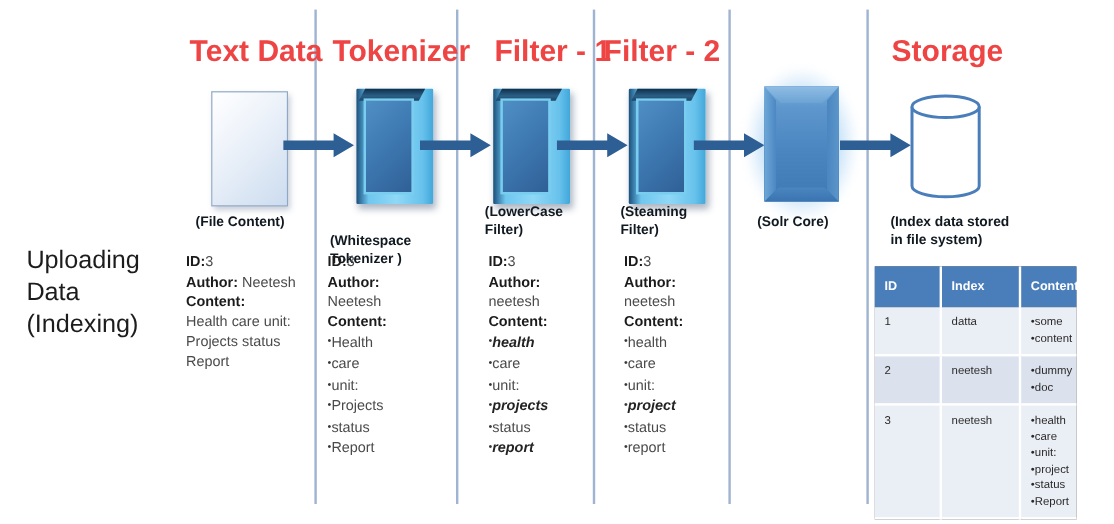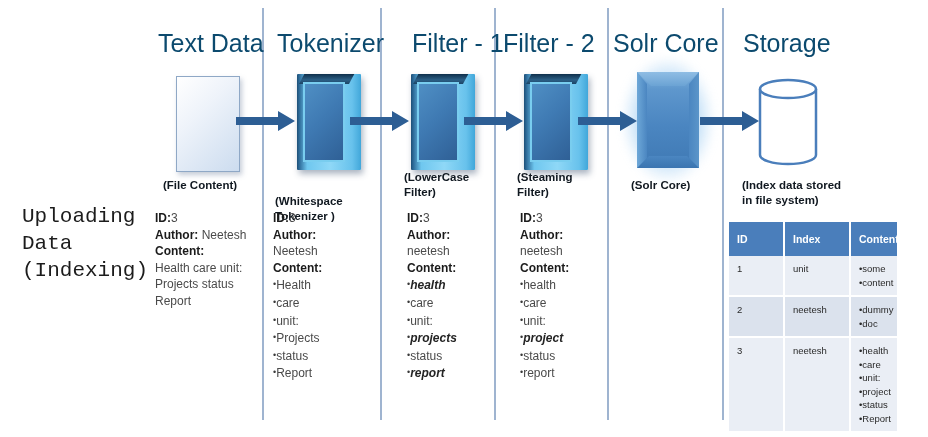--- a/index.html
+++ b/index.html
@@ -16,22 +16,22 @@
   
   .divider{
     position:absolute;top:8px;height:412px;width:2px;
     background:#9fb4d0;
   }
 
   
   .col-title{
     position:absolute;
     font-size:25px;
-    font-weight:400;
-    color:#0c4a6e;
+    font-weight:700;
+    color:#ef4444;
     letter-spacing:0px;
     white-space:nowrap;
     line-height:30px;
   }
 
   
   .sub-label{
     position:absolute;
     font-size:11.5px;
     font-weight:bold;
@@ -41,21 +41,20 @@
   }
 
   
   .left-heading{
     position:absolute;
     left:22px;top:203px;
     width:130px;
     font-size:21px;
     line-height:27px;
     color:#1c1c1c;
-    font-family:Liberation Mono, monospace;
   }
 
   
   .textblock{
     position:absolute;
     font-size:12px;
     line-height:16.6px;
   }
   .textblock .k{font-weight:bold;color:#1b1b1b;}
   .textblock .v{color:#4a4a4a;}
@@ -186,21 +185,20 @@
   <div class="divider" style="left:722px;"></div>
 
   <div class="left-heading" style="white-space:pre-line;">Uploading
 Data
 (Indexing)</div>
 
   <div class="col-title" style="left:158px;top:28px;">Text Data</div>
   <div class="col-title" style="left:277px;top:28px;">Tokenizer</div>
   <div class="col-title" style="left:412px;top:28px;">Filter - 1</div>
   <div class="col-title" style="left:503px;top:28px;">Filter - 2</div>
-  <div class="col-title" style="left:613px;top:28px;">Solr Core</div>
   <div class="col-title" style="left:743px;top:28px;">Storage</div>
 
   <div class="doc-rect"></div>
 
   <div class="box3d" style="left:297px;top:74px;">
     <div class="shell"></div>
       <div class="lidtop"></div>
       <div class="face"></div>
   </div>
   <div class="box3d" style="left:411px;top:74px;">
@@ -329,21 +327,21 @@
     <thead>
       <tr>
         <th style="width:46px;">ID</th>
         <th style="width:56px;">Index</th>
         <th>Content</th>
       </tr>
     </thead>
     <tbody>
         <tr>
           <td>1</td>
-          <td>unit</td>
+          <td>datta</td>
           <td>
             <div class="cellline">•some</div>
             <div class="cellline">•content</div>
           </td>
         </tr>
         <tr>
           <td>2</td>
           <td>neetesh</td>
           <td>
             <div class="cellline">•dummy</div>

